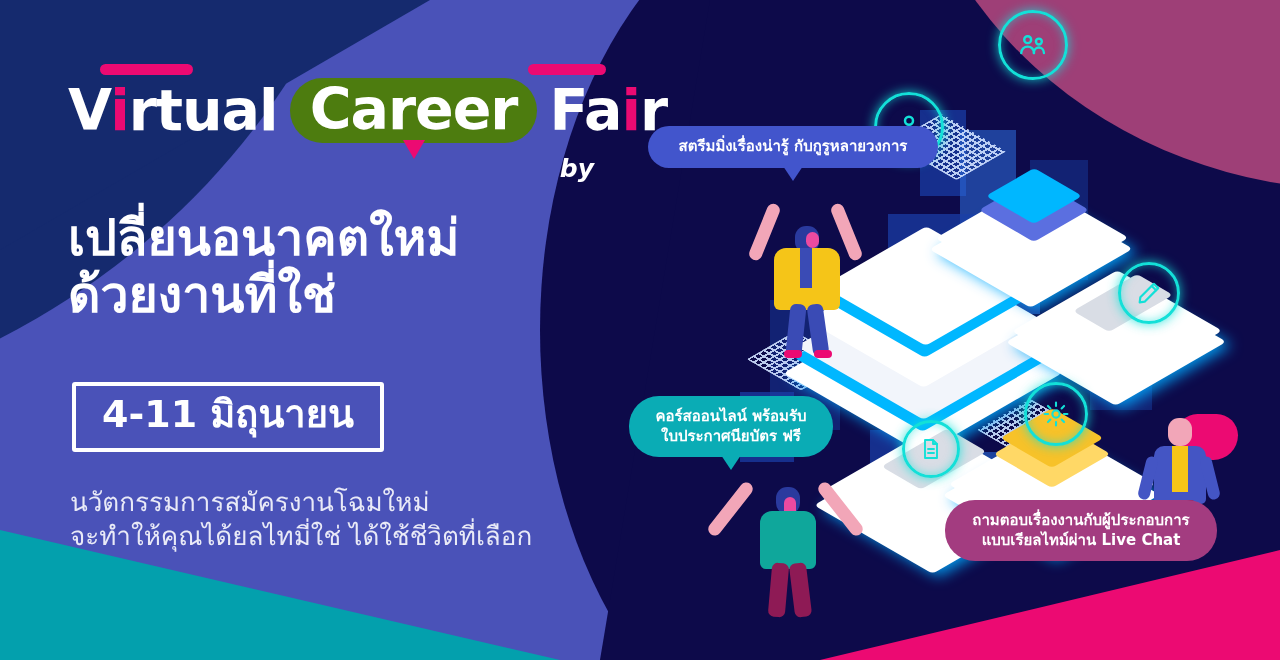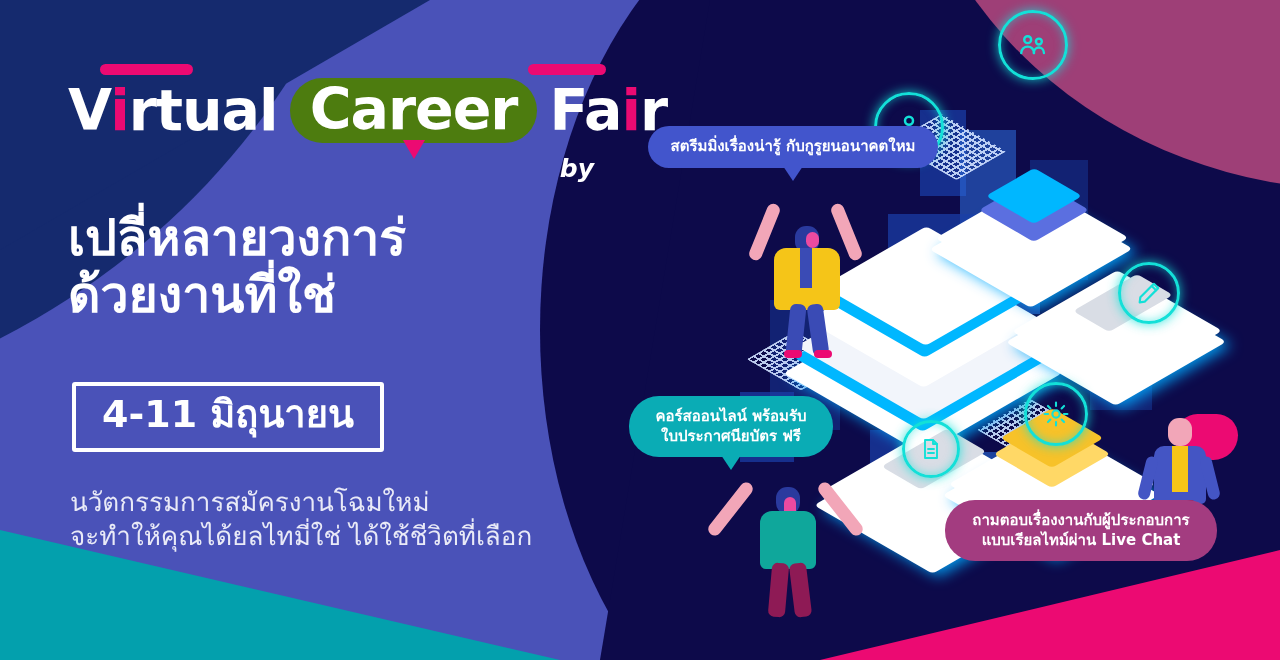--- a/index.html
+++ b/index.html
@@ -191,21 +191,21 @@
           <div class="logo-word">Career</div>
         </div>
 
         <div class="logo-word"><span>Fa</span><span class="pink-i">i</span><span>r</span></div>
       </div>
       <div class="byline">
         <span class="by">by</span>
       </div>
     </div>
 
-    <div class="headline">เปลี่หลายวงการ่
+    <div class="headline">เปลี่ยนอนาคตใหม่
 ด้วยงานที่ใช่</div>
 
     <div class="date-box">
       <span>4-11 มิถุนายน</span>
     </div>
 
     <div class="subcopy">นวัตกรรมการสมัครงานโฉมใหม่
 จะทำให้คุณได้ยลไทมี่ใช่ ได้ใช้ชีวิตที่เลือก</div>
   </div>
 
@@ -323,21 +323,21 @@
       <div class="head" style="left:36px;top:10px;width:24px;height:28px;background:#f2a6b8;border-radius:11px;"></div>
       <div class="torso" style="left:22px;top:38px;width:52px;height:58px;background:#4455c4;border-radius:10px 10px 5px 5px;"></div>
       <div class="torso" style="left:40px;top:38px;width:16px;height:46px;background:#f5c518;"></div>
       <div class="limb" style="left:10px;top:48px;width:12px;height:44px;background:#4455c4;border-radius:6px;transform:rotate(14deg);"></div>
       <div class="limb" style="left:72px;top:48px;width:12px;height:44px;background:#4455c4;border-radius:6px;transform:rotate(-14deg);"></div>
       <div class="leg" style="left:32px;top:92px;width:32px;height:34px;background:#8e1a55;border-radius:5px;"></div>
     </div>
 
   </div>
 
-  <div class="bubble indigo" style="left:648px;top:126px;width:290px;">สตรีมมิ่งเรื่องน่ารู้ กับกูรูยนอนาคตใหม</div>
+  <div class="bubble indigo" style="left:648px;top:126px;width:290px;">สตรีมมิ่งเรื่องน่ารู้ กับกูรูหลายวงการ</div>
 
 
   <div class="bubble magenta no-tail" style="left:945px;top:500px;width:272px;">ถามตอบเรื่องงานกับผู้ประกอบการ
 แบบเรียลไทม์ผ่าน Live Chat</div>
 
   <div class="bubble teal" style="left:629px;top:396px;width:204px;">คอร์สออนไลน์ พร้อมรับ
 ใบประกาศนียบัตร ฟรี</div>
 
 </div>
 

